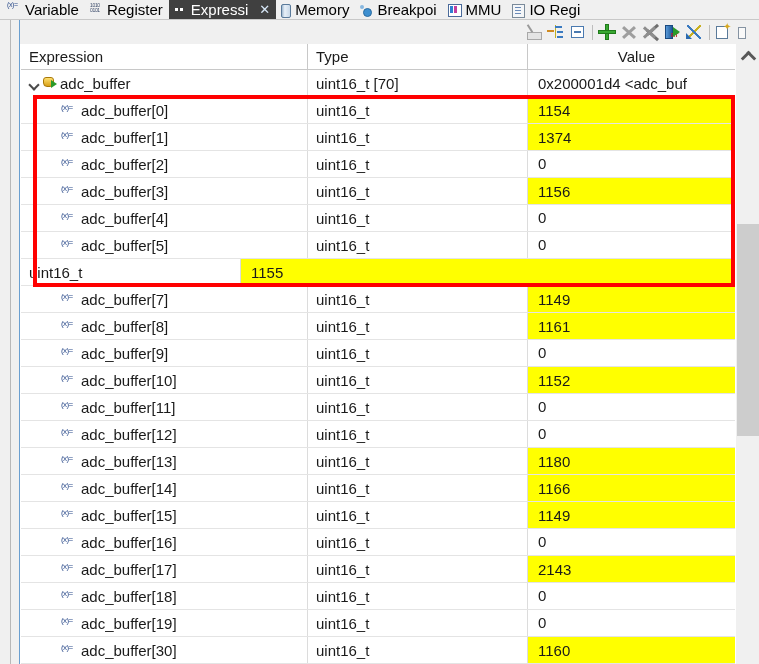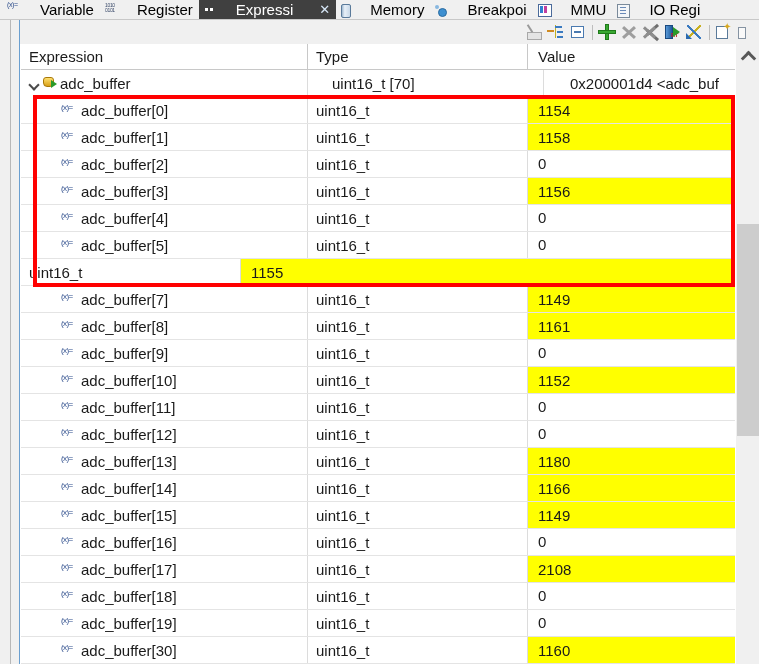--- a/index.html
+++ b/index.html
@@ -32,21 +32,21 @@
   .tabbar::after {
     content: "";
     position: absolute;
     left: 0; right: 0; bottom: 0;
     height: 1px;
     background: #c8c8c8;
   }
   .tab {
     display: flex;
     align-items: center;
-    gap: 19px;
+    gap: 4px;
     padding: 0 6px 0 5px;
     height: 20px;
     font-size: 15px;
     color: #000;
     white-space: nowrap;
     position: relative;
     cursor: default;
     text-align: center;
   }
   .tab.first { padding-left: 8px; }
@@ -389,21 +389,20 @@
     border-bottom: 1px solid #e4e4e4;
     background: #ffffff;
   }
   .row.header {
     height: 26px;
     border-bottom: 1px solid #c8c8c8;
     background: #ffffff;
   }
   .row.root {
     border-bottom: none;
-    gap: 16px;
   }
   .cell {
     box-sizing: border-box;
     height: 100%;
     display: flex;
     align-items: center;
     overflow: hidden;
     white-space: nowrap;
   }
   .c-expr {
@@ -420,21 +419,21 @@
   }
   .c-val {
     flex: 1 1 auto;
     padding-left: 0;
   }
   .row.header .c-expr,
   .row.header .c-type,
   .row.header .c-val {
     border-right: 1px solid #c8c8c8;
   }
-  .row.header .c-val { border-right: none; }
+  .row.header .c-val { border-right: none; justify-content: center; }
   .hdr-text {
     font-size: 15px;
     color: #1a1a1a;
     padding-left: 2px;
   }
   .row.header .c-val .hdr-text { padding-left: 10px; }
   .row.header .c-type .hdr-text { padding-left: 0px; text-align: center; }
 
   .val-text {
     display: inline-block;
@@ -665,21 +664,21 @@
       <div class="row">
         <div class="cell c-expr">
           <span class="expr-indent"></span>
           <span class="ico-childvar"></span>
           <span class="expr-name">adc_buffer[1]</span>
         </div>
         <div class="cell c-type">
           <span class="type-name">uint16_t</span>
         </div>
         <div class="cell c-val">
-          <span class="val-text hl">1158</span>
+          <span class="val-text hl">1374</span>
         </div>
       </div>
       <div class="row">
         <div class="cell c-expr">
           <span class="expr-indent"></span>
           <span class="ico-childvar"></span>
           <span class="expr-name">adc_buffer[2]</span>
         </div>
         <div class="cell c-type">
           <span class="type-name">uint16_t</span>
@@ -868,21 +867,21 @@
       <div class="row">
         <div class="cell c-expr">
           <span class="expr-indent"></span>
           <span class="ico-childvar"></span>
           <span class="expr-name">adc_buffer[17]</span>
         </div>
         <div class="cell c-type">
           <span class="type-name">uint16_t</span>
         </div>
         <div class="cell c-val">
-          <span class="val-text hl">2108</span>
+          <span class="val-text hl">2143</span>
         </div>
       </div>
       <div class="row">
         <div class="cell c-expr">
           <span class="expr-indent"></span>
           <span class="ico-childvar"></span>
           <span class="expr-name">adc_buffer[18]</span>
         </div>
         <div class="cell c-type">
           <span class="type-name">uint16_t</span>

